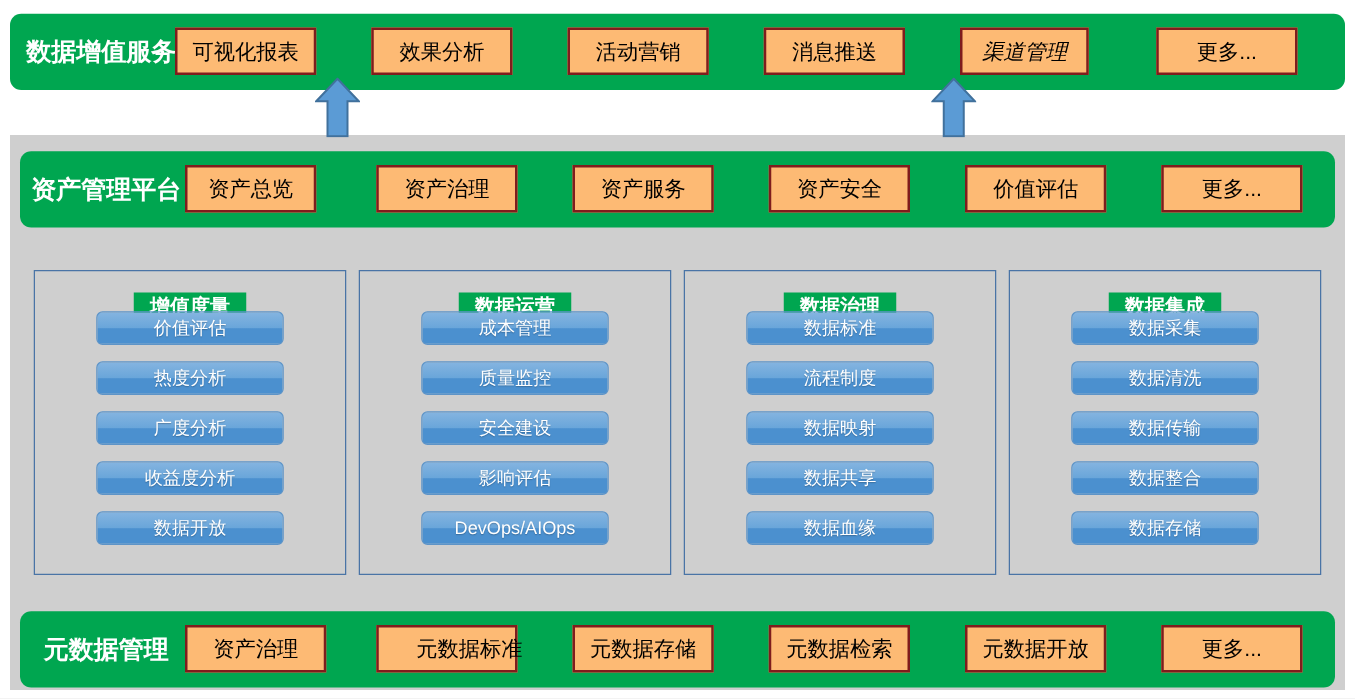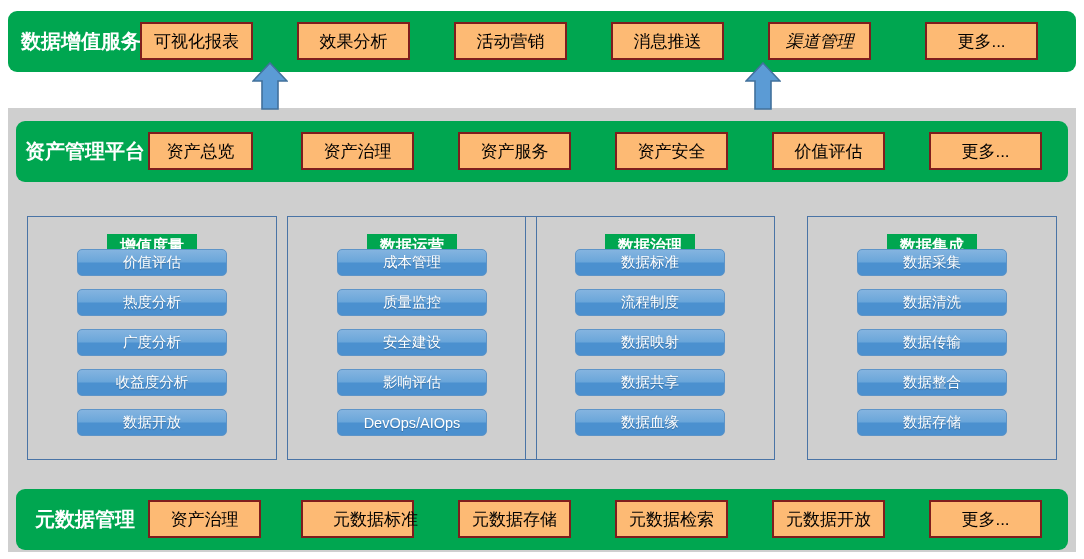--- a/index.html
+++ b/index.html
@@ -96,21 +96,21 @@
     position: absolute;
     top: 216px;
     width: 250px;
     height: 244px;
     border: 1px solid #4a74a6;
     box-sizing: border-box;
     background: transparent;
   }
   #panel-0 { left: 27px; }
   #panel-1 { left: 287px; }
-  #panel-2 { left: 525px; }
+  #panel-2 { left: 547px; }
   #panel-3 { left: 807px; }
 
   .panel-title {
     position: absolute;
     top: -15px;
     left: 50%;
     transform: translateX(-50%);
     background: #00a650;
     color: #ffffff;
     font-weight: bold;

